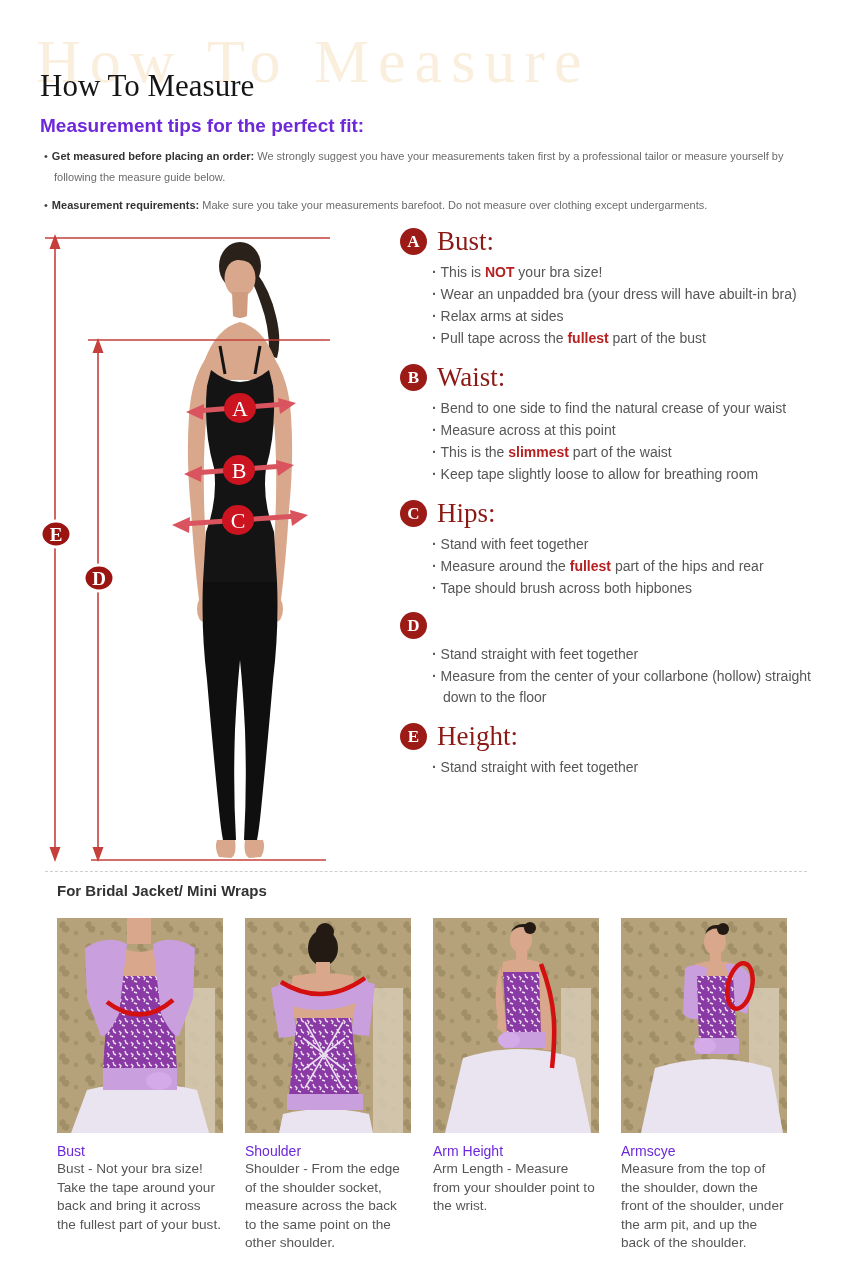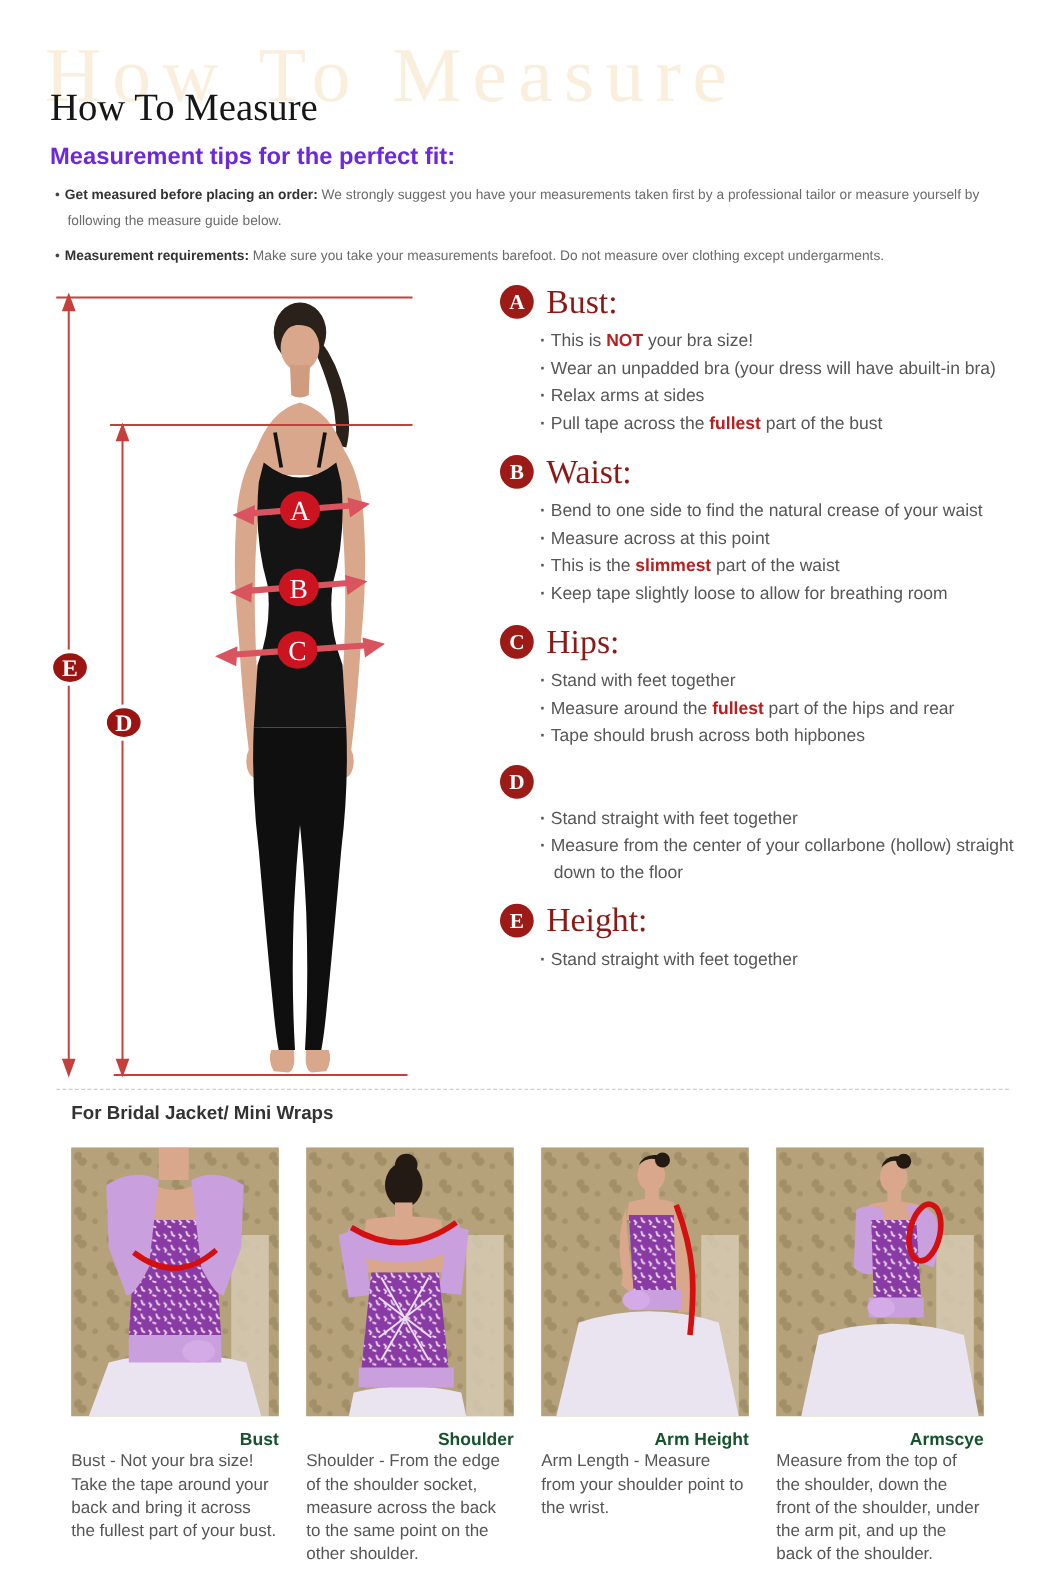--- a/index.html
+++ b/index.html
@@ -39,21 +39,21 @@
   .page-dash{position:absolute;left:45px;top:871px;width:762px;height:0;
     border-top:1px dashed #cfcfcf;}
 
   
   .bridal-heading{position:absolute;left:57px;top:882px;font-size:15px;
     font-weight:bold;color:#333;}
   .cards{position:absolute;left:57px;top:918px;display:grid;
     grid-template-columns:repeat(4,166px);column-gap:22px;}
   .card .photo{width:166px;height:215px;overflow:hidden;background:#b5a27a;}
   .card .photo svg{display:block;}
-  .cap-title{font-size:14px;font-weight:bold;color:#14532d;margin:10px 0 1px 0;text-align:right;}
+  .cap-title{font-size:14px;font-weight:normal;color:#6d28d9;margin:10px 0 1px 0;}
   .cap-text{font-size:13.6px;line-height:18.5px;color:#565656;}
 </style>
 </head>
 <body>
 
 <div id="page">
 
   <div class="watermark">How To Measure</div>
   <div class="page-title">How To Measure</div>
 

